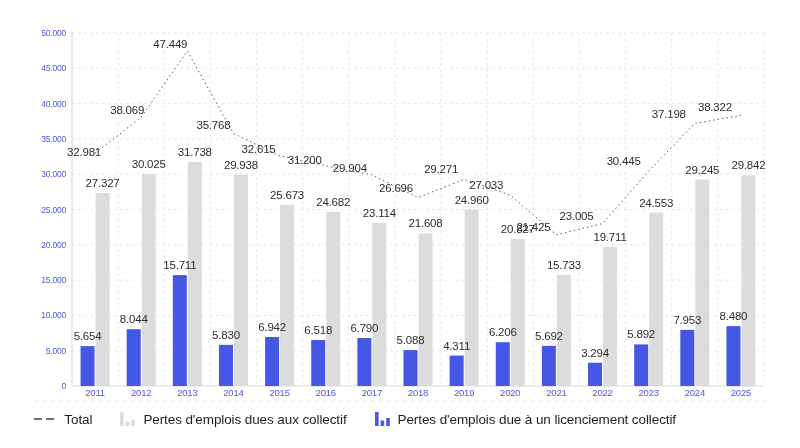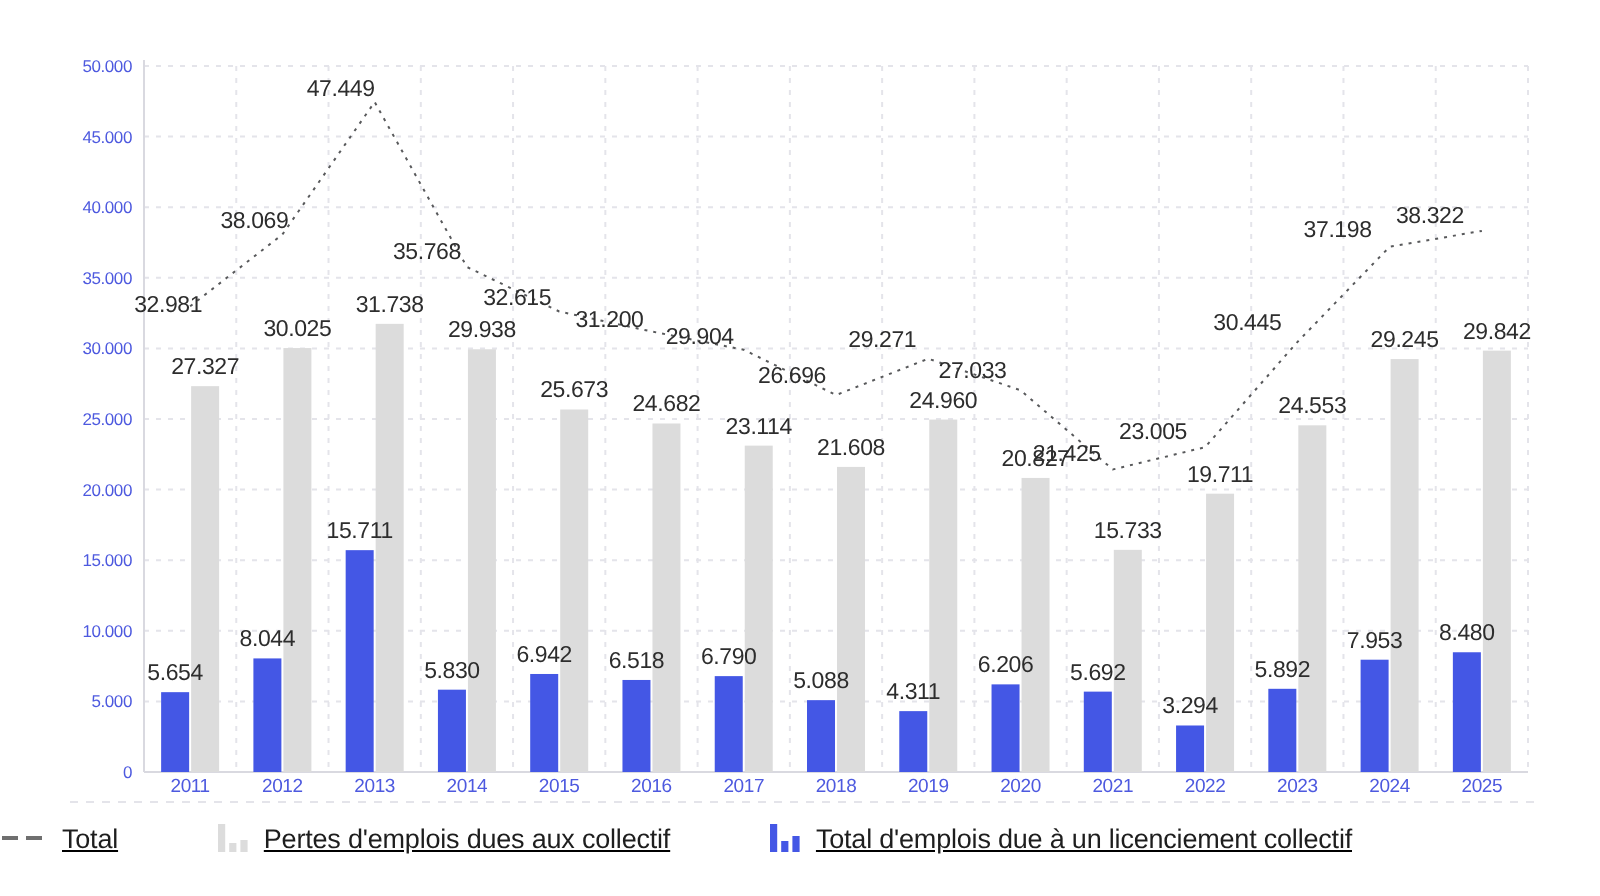--- a/index.html
+++ b/index.html
@@ -1,20 +1,20 @@
 <!DOCTYPE html>
 <html><head>
 <meta charset="utf-8">
 <style>
   html,body{margin:0;padding:0;background:#ffffff;}
   body{font-family:"Liberation Sans","DejaVu Sans",sans-serif;}
   #stage{position:relative;width:800px;height:448px;background:#ffffff;overflow:hidden;}
   #plot-svg{position:absolute;left:0;top:0;}
   .legend{position:absolute;left:0;top:403px;width:676px;height:32px;
-          display:flex;justify-content:space-between;align-items:center;gap:27px;text-decoration:underline;}
+          display:flex;justify-content:flex-end;align-items:center;gap:27px;}
   .legend-item{display:flex;align-items:center;gap:7px;cursor:default;}
   .legend-label{font-size:13.5px;color:#1e1e1e;letter-spacing:-0.1px;white-space:nowrap;}
   .licon{display:inline-block;line-height:0;}
 </style>
 </head>
 <body>
 
 <div id="stage">
   <svg id="plot-svg" width="800" height="406">
       <line x1="72" y1="33" x2="72" y2="386" stroke="#e4e4ea" stroke-width="1" stroke-dasharray="2.5 3.5"></line>
@@ -170,16 +170,16 @@
       <span class="legend-label">Pertes d'emplois dues aux collectif</span>
     </div>
     <div class="legend-item">
       <span class="licon">
         <svg width="17" height="16">
           <rect x="1" y="1" width="3.6" height="14" fill="#4457e5"></rect>
           <rect x="6.6" y="9.5" width="3.6" height="5.5" fill="#4457e5"></rect>
           <rect x="12.2" y="7" width="3.6" height="8" fill="#4457e5"></rect>
         </svg>
       </span>
-      <span class="legend-label">Total d'emplois due à un licenciement collectif</span>
+      <span class="legend-label">Pertes d'emplois due à un licenciement collectif</span>
     </div>
   </div>
 </div>
 
 </body></html>

